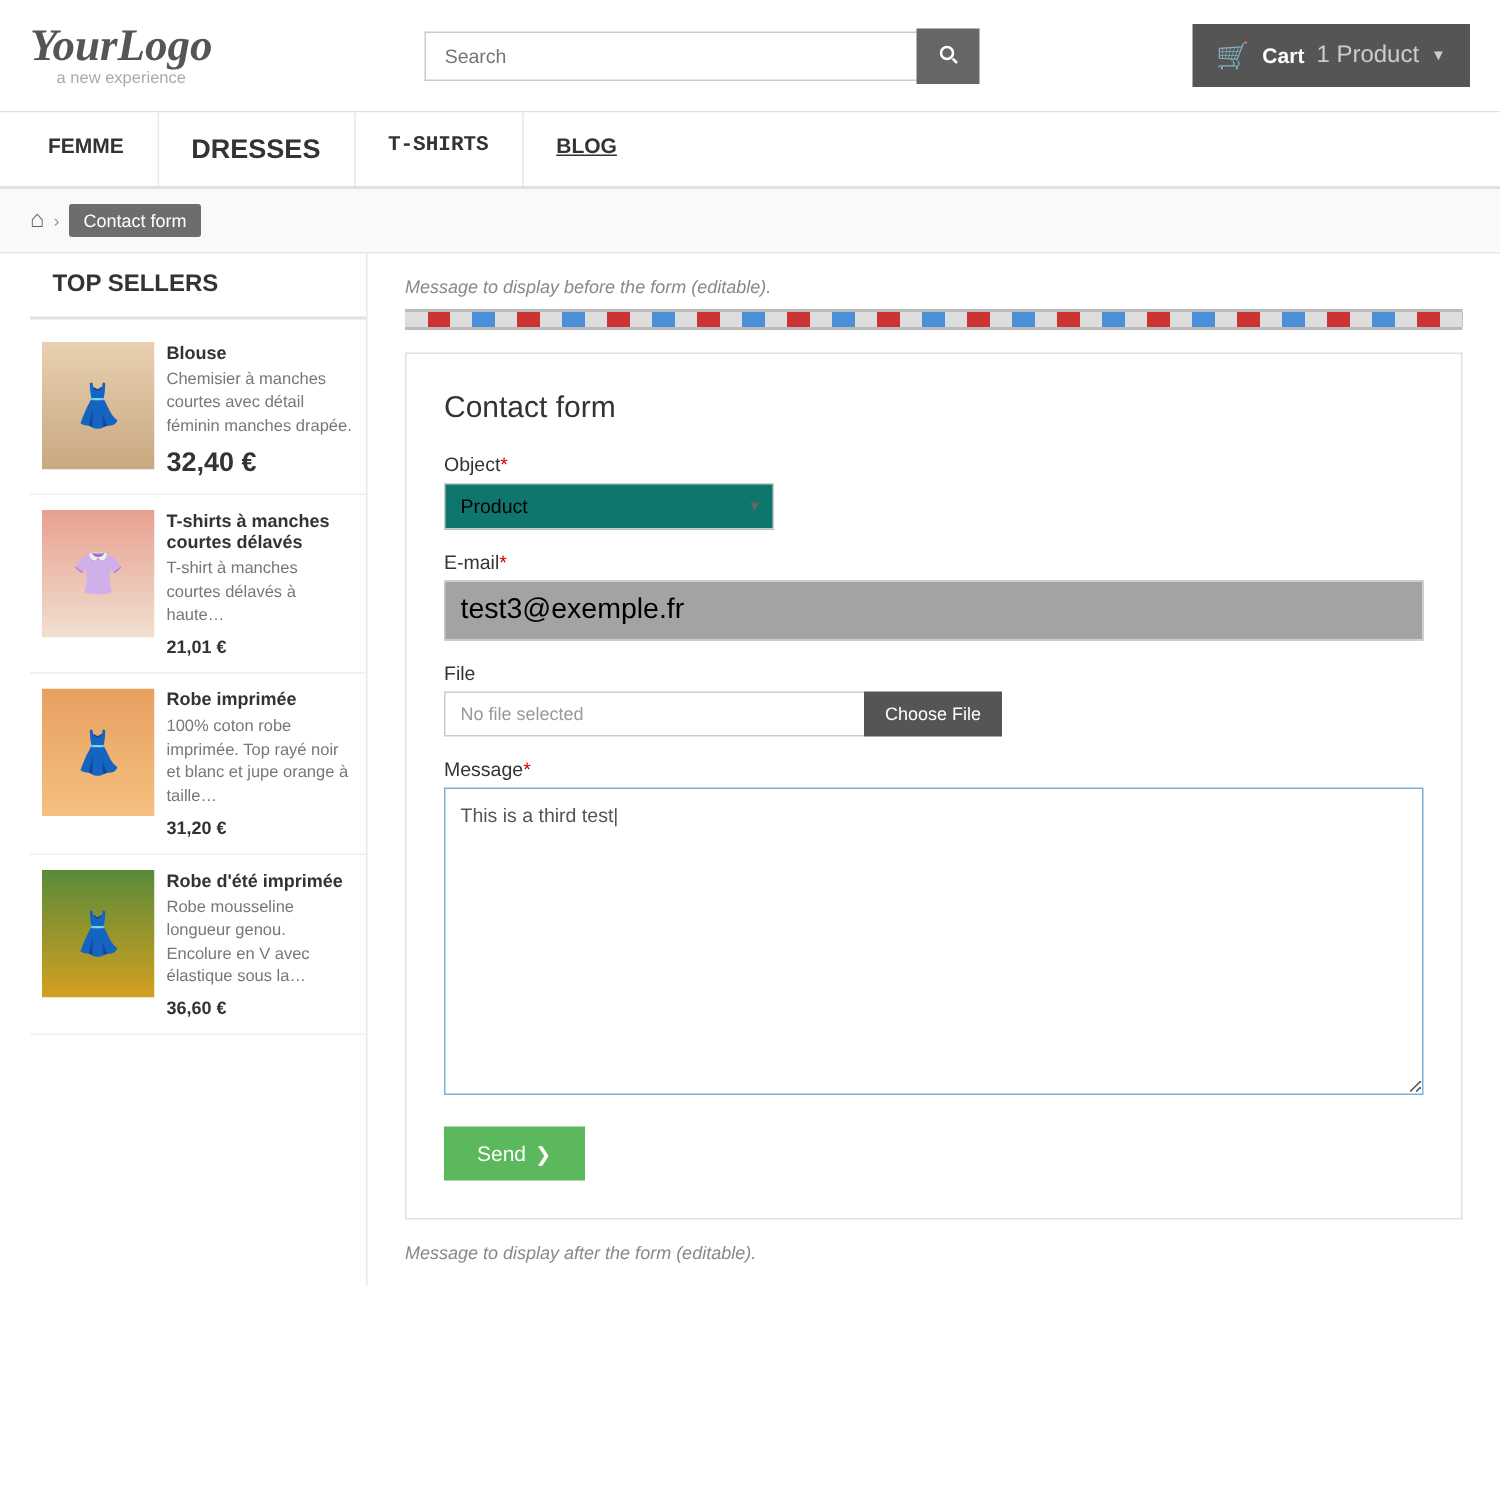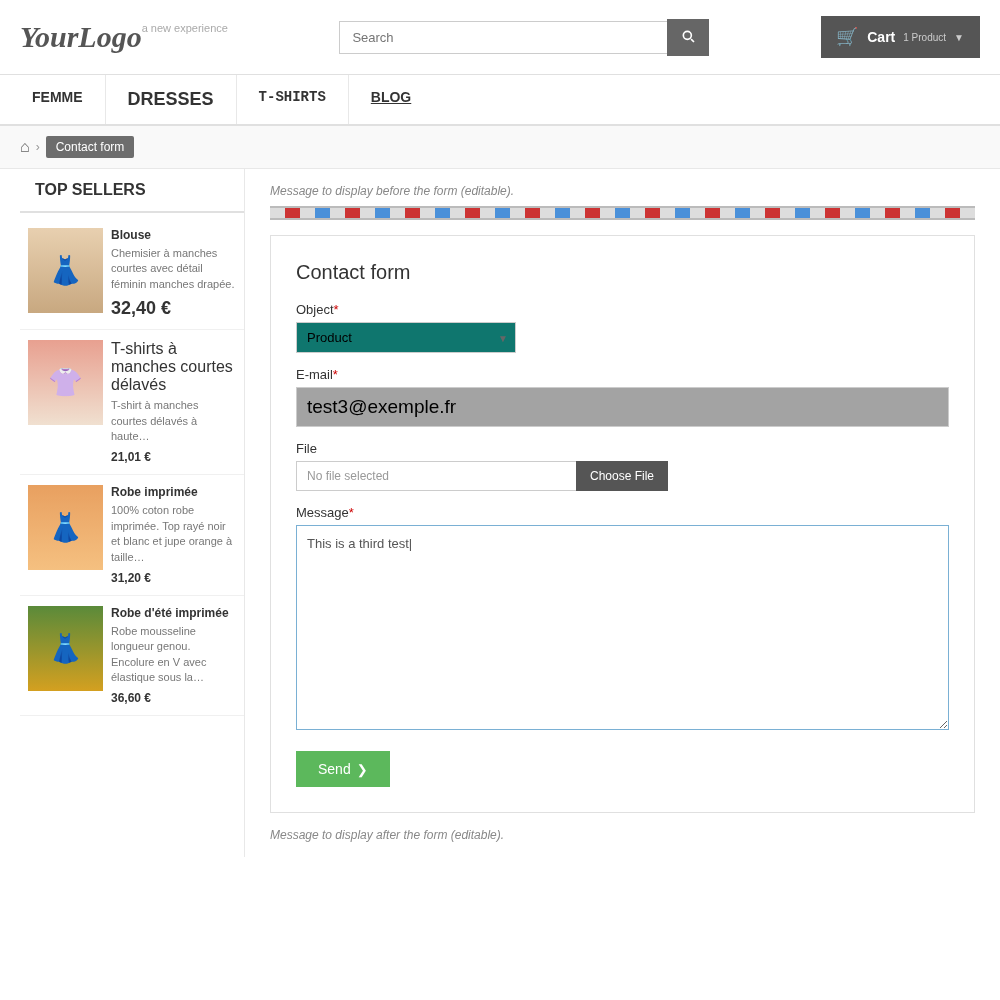--- a/index.html
+++ b/index.html
@@ -1,19 +1,19 @@
 <!DOCTYPE html>
 <html><head>
   <meta charset="utf-8">
   <style>
     * { box-sizing: border-box; margin: 0; padding: 0; }
     body { font-family: Arial, sans-serif; font-size: 13px; background: #fff; color: #333; }
 
     
-    .logo-container { display: flex; }
+    .logo-container { display: flex; flex-direction: column; }
   </style>
 </head>
 <body>
 
 <div style="display:flex; align-items:center; justify-content:space-between; padding:10px 20px; border-bottom:1px solid #e0e0e0; background:#fff; height:75px;">
   <div class="logo-container">
     <div style="font-size:30px; font-style:italic; font-weight:bold; color:#666; font-family:Georgia,serif; line-height:1;">
       <span style="color:#555;">YourLogo</span>
     </div>
     <div style="font-size:11px; color:#aaa; text-align:center;">a new experience</div>
@@ -24,21 +24,21 @@
     <button style="background:#666; border:none; padding:9px 13px; cursor:pointer;">
       <svg xmlns="http://www.w3.org/2000/svg" width="16" height="16" viewBox="0 0 24 24" fill="#fff">
           <path d="M21 21l-4.35-4.35M17 11A6 6 0 1 1 5 11a6 6 0 0 1 12 0z" stroke="#fff" stroke-width="2.5" fill="none"></path>
         </svg>
     </button>
   </div>
 
   <button style="display:flex; align-items:center; gap:8px; background:#555; color:#fff; padding:10px 16px; cursor:pointer; border:none; font-size:14px;">
     <span style="font-size:18px;">🛒</span>
     <span style="font-weight:bold;">Cart</span>
-    <span style="font-size:10px; color:#ccc;">1 Product</span>
+    <span style="font-size:16px; color:#ccc;">1 Product</span>
     <span style="font-size:10px; color:#ccc;">▼</span>
   </button>
 </div>
 
 <nav style="display:flex; background:#fff; border-bottom:2px solid #e0e0e0; padding:0 10px;">
   <div style="padding:14px 22px; font-size:14px; font-weight:bold; color:#333; cursor:pointer; text-transform:uppercase; border-right:1px solid #e8e8e8;">FEMME</div>
   <div style="padding:14px 22px; font-size:18px; font-weight:bold; color:#333; cursor:pointer; text-transform:uppercase; border-right:1px solid #e8e8e8;">DRESSES</div>
   <div style="padding:14px 22px; font-size:14px; font-weight:bold; color:#333; cursor:pointer; text-transform:uppercase; border-right:1px solid #e8e8e8;font-family:Liberation Mono, monospace;">T-SHIRTS</div>
   <div style="padding:14px 22px; font-size:14px; font-weight:bold; color:#333; cursor:pointer; text-transform:uppercase;text-decoration:underline;">BLOG</div>
 </nav>
@@ -63,21 +63,21 @@
         <div style="font-size:11px; color:#777; line-height:1.4; margin-bottom:6px;">Chemisier à manches courtes avec détail féminin manches drapée.</div>
         <div style="font-size:18px; color:#333; font-weight:bold;">32,40 €</div>
       </div>
     </div>
 
     <div style="display:flex; align-items:flex-start; padding:10px 8px; border-bottom:1px solid #f0f0f0; gap:8px; cursor:pointer;">
       <div style="width:75px; height:85px; flex-shrink:0; overflow:hidden; background:#f0f0f0; display:flex; align-items:center; justify-content:center;">
         <div style="width:100%;height:100%;background:linear-gradient(to bottom,#e8a090,#f0e0d0);display:flex;align-items:center;justify-content:center;font-size:28px;">👚</div>
       </div>
       <div>
-        <div style="font-weight:normal; font-size:16px; color:#333; margin-bottom:4px;">T-shirts à manches courtes délavés</div>
+        <div style="font-weight:bold; font-size:12px; color:#333; margin-bottom:4px;">T-shirts à manches courtes délavés</div>
         <div style="font-size:11px; color:#777; line-height:1.4; margin-bottom:6px;">T-shirt à manches courtes délavés à haute…</div>
         <div style="font-size:12px; color:#333; font-weight:bold;">21,01 €</div>
       </div>
     </div>
 
     <div style="display:flex; align-items:flex-start; padding:10px 8px; border-bottom:1px solid #f0f0f0; gap:8px; cursor:pointer;">
       <div style="width:75px; height:85px; flex-shrink:0; overflow:hidden; background:#f0f0f0; display:flex; align-items:center; justify-content:center;">
         <div style="width:100%;height:100%;background:linear-gradient(to bottom,#e8a060,#f5c080);display:flex;align-items:center;justify-content:center;font-size:28px;">👗</div>
       </div>
       <div>

